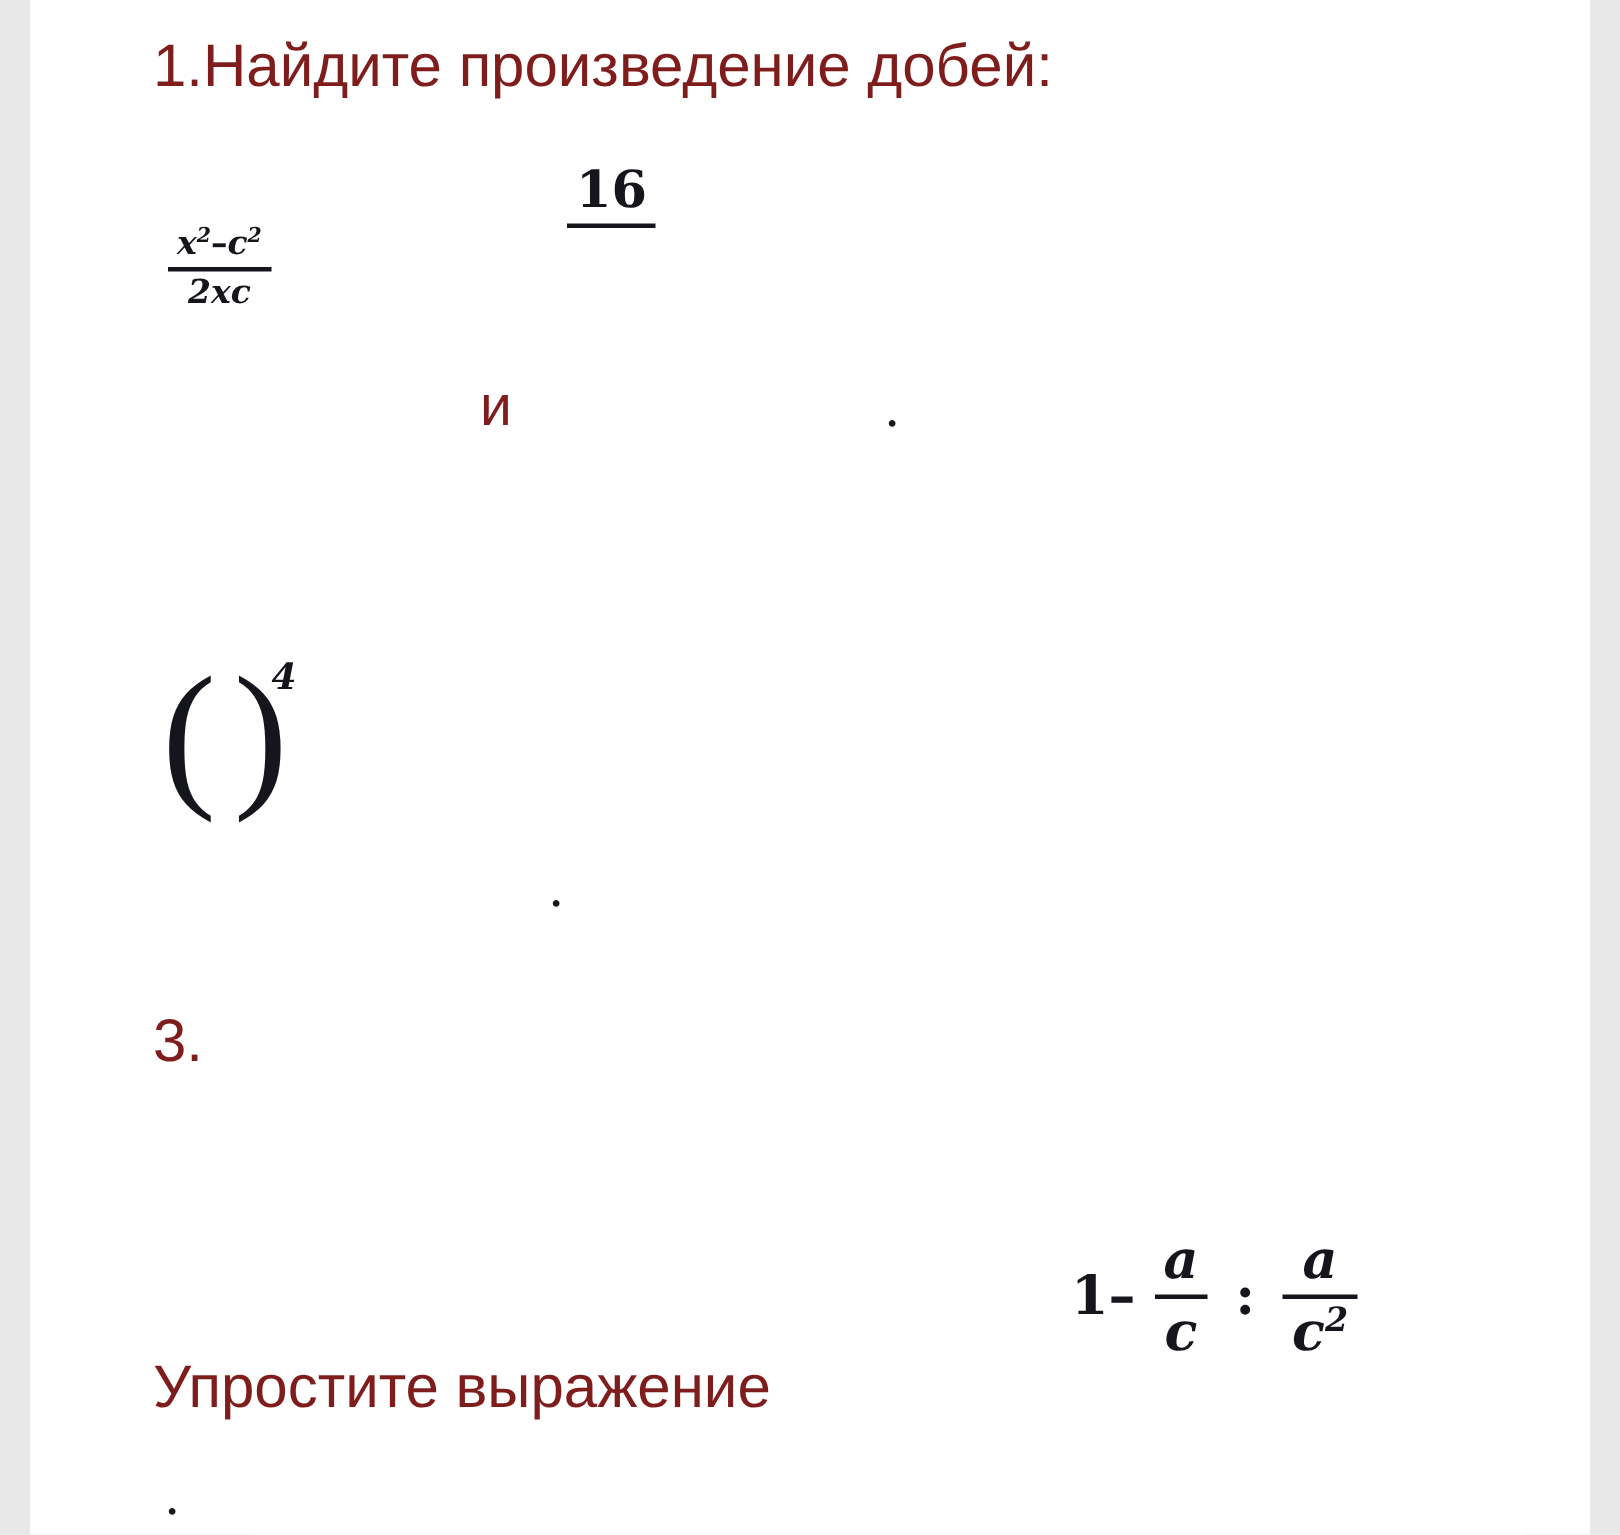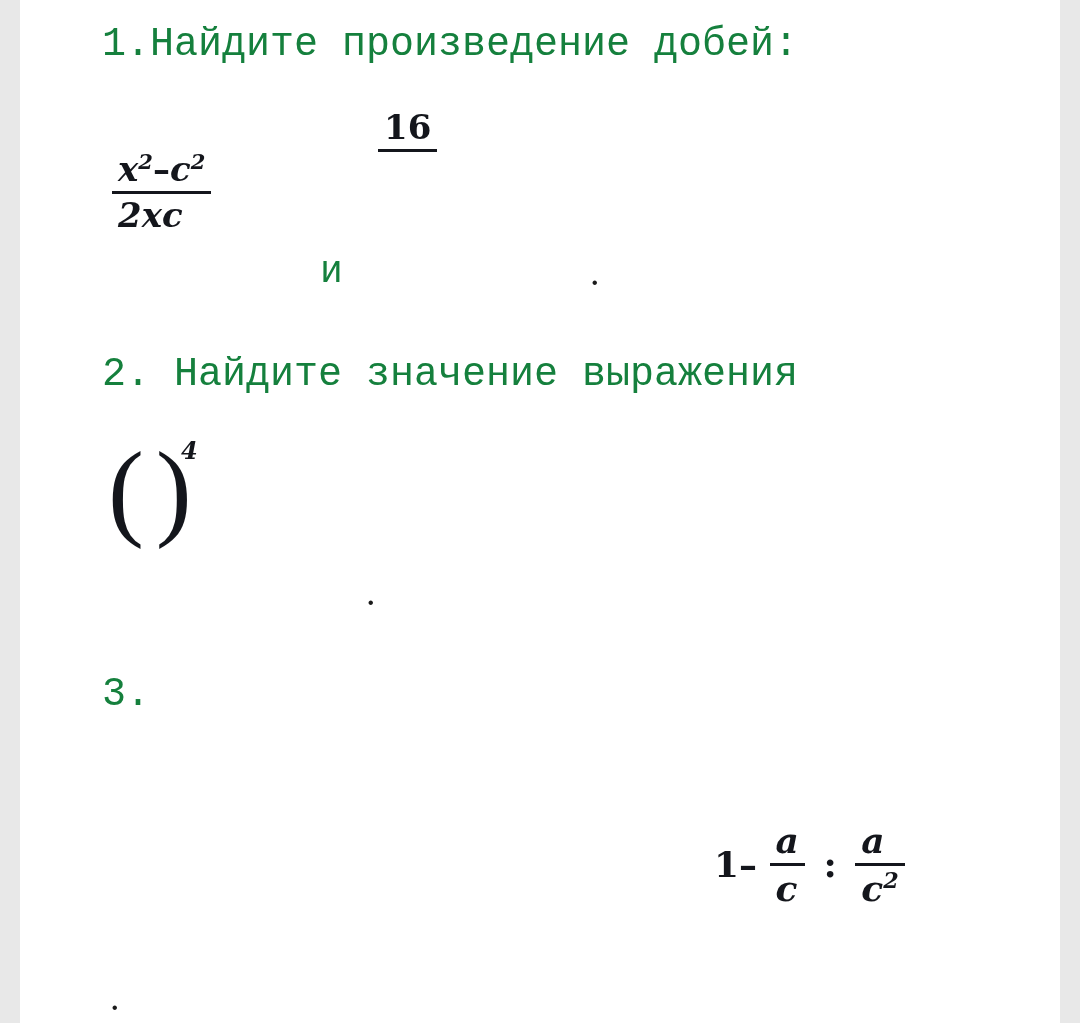--- a/index.html
+++ b/index.html
@@ -17,38 +17,38 @@
     position: relative;
     width: 1040px;
     height: 1023px;
     margin: 0 auto;
     background: #ffffff;
     box-sizing: border-box;
     padding: 0;
   }
   .line-text {
     position: absolute;
-    color: #15803d;
-    font-family: Liberation Mono, monospace;
+    color: #7f1d1d;
+    font-family: Liberation Sans, sans-serif;
     font-weight: 400;
     white-space: nowrap;
   }
 
   
   .math {
     position: absolute;
     font-family: "DejaVu Serif", serif;
     font-style: italic;
     font-weight: 700;
     color: #14161c;
   }
   .frac {
     display: inline-block;
     vertical-align: middle;
-    text-align: left;
+    text-align: center;
   }
   .frac .num, .frac .den {
     display: block;
     padding: 0 6px;
     line-height: 1.12;
     white-space: nowrap;
   }
   .frac .bar {
     display: block;
     height: 3px;
@@ -87,42 +87,41 @@
     font-family: "Liberation Serif", serif;
   }
 </style>
 </head>
 <body>
 
 <div class="page">
 
   <div class="line-text" style="left:82px; top:22px; font-size:40px;">1.Найдите произведение добей:</div>
 
-  <div class="math" style="left:92px; top:150px; font-size:34px;">
+  <div class="math" style="left:92px; top:150px; font-size:22px;">
     <span class="frac">
       <span class="num">
         <span>x</span><sup class="exp">2</sup><span class="upright">–</span><span>c</span><sup class="exp">2</sup>
       </span>
       <span class="bar"></span>
       <span class="den">2xc</span>
     </span>
   </div>
 
   <div class="line-text" style="left:300px; top:250px; font-size:38px;">и</div>
 
   <div class="math" style="left:358px; top:108px; font-size:34px;">
     <span class="frac">
       <span class="num" style="font-style:normal;">16</span>
       <span class="bar"></span>
     </span>
   </div>
 
   <div class="dot" style="left:570px; top:250px; font-size:38px;">.</div>
 
-  <div class="line-text" style="left:82px; top:352px; font-size:40px;">2. Найдите значение выражения</div>
 
   <div class="math" style="left:88px; top:440px; font-size:34px;">
     <span class="paren-wrap">
       <span class="big-paren">(</span>
       <span class="big-paren">)</span>
       <span class="exp" style="position:absolute; right:-6px; top:-4px; font-size:24px; font-style:italic; font-weight:700;">4</span>
     </span>
   </div>
 
   <div class="dot" style="left:346px; top:570px; font-size:38px;">.</div>
@@ -139,16 +138,17 @@
     <span class="inline-mid" style="font-style:normal; font-weight:700; padding:0 6px;">:</span>
     <span class="frac inline-mid">
       <span class="num">a</span>
       <span class="bar"></span>
       <span class="den">
         <span>c</span><sup class="exp">2</sup>
       </span>
     </span>
   </div>
 
+  <div class="line-text" style="left:82px; top:903px; font-size:40px;">Упростите выражение</div>
 
   <div class="dot" style="left:90px; top:975px; font-size:38px;">.</div>
 
 </div>
 
 </body></html>

